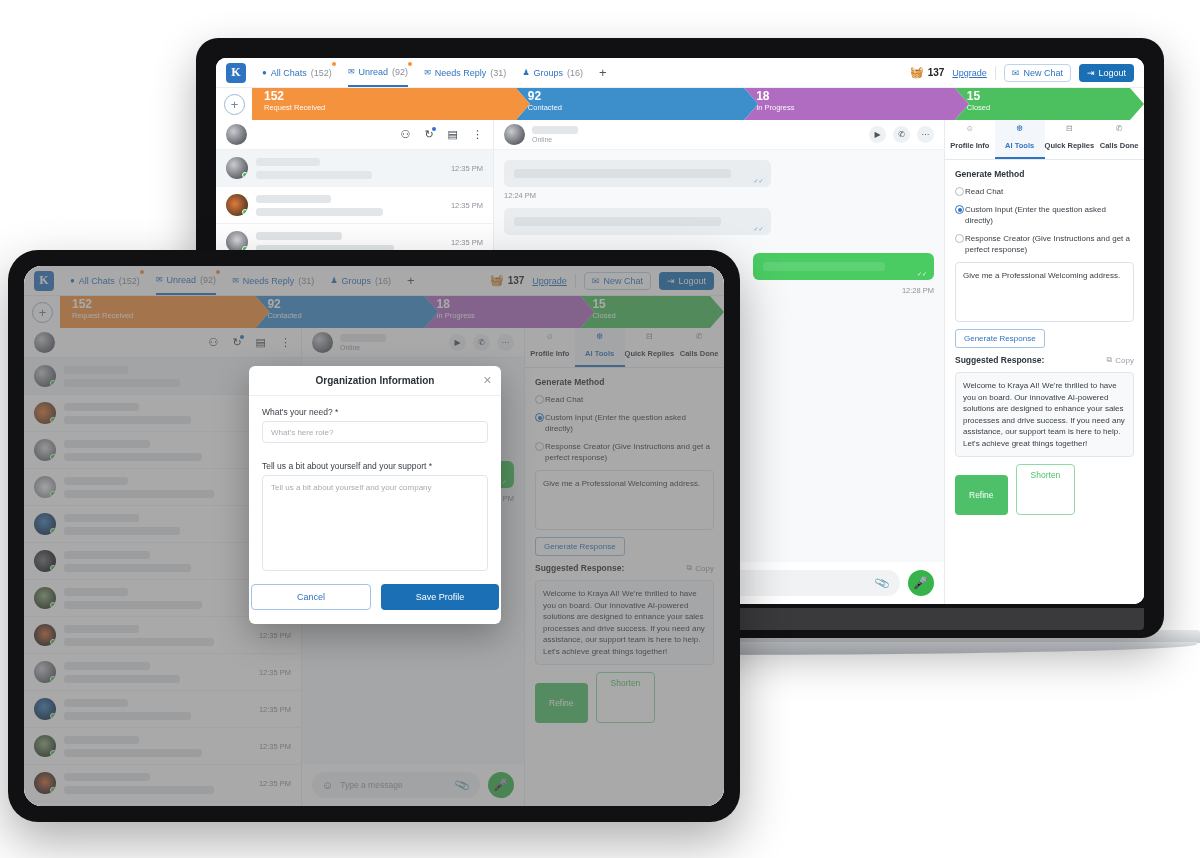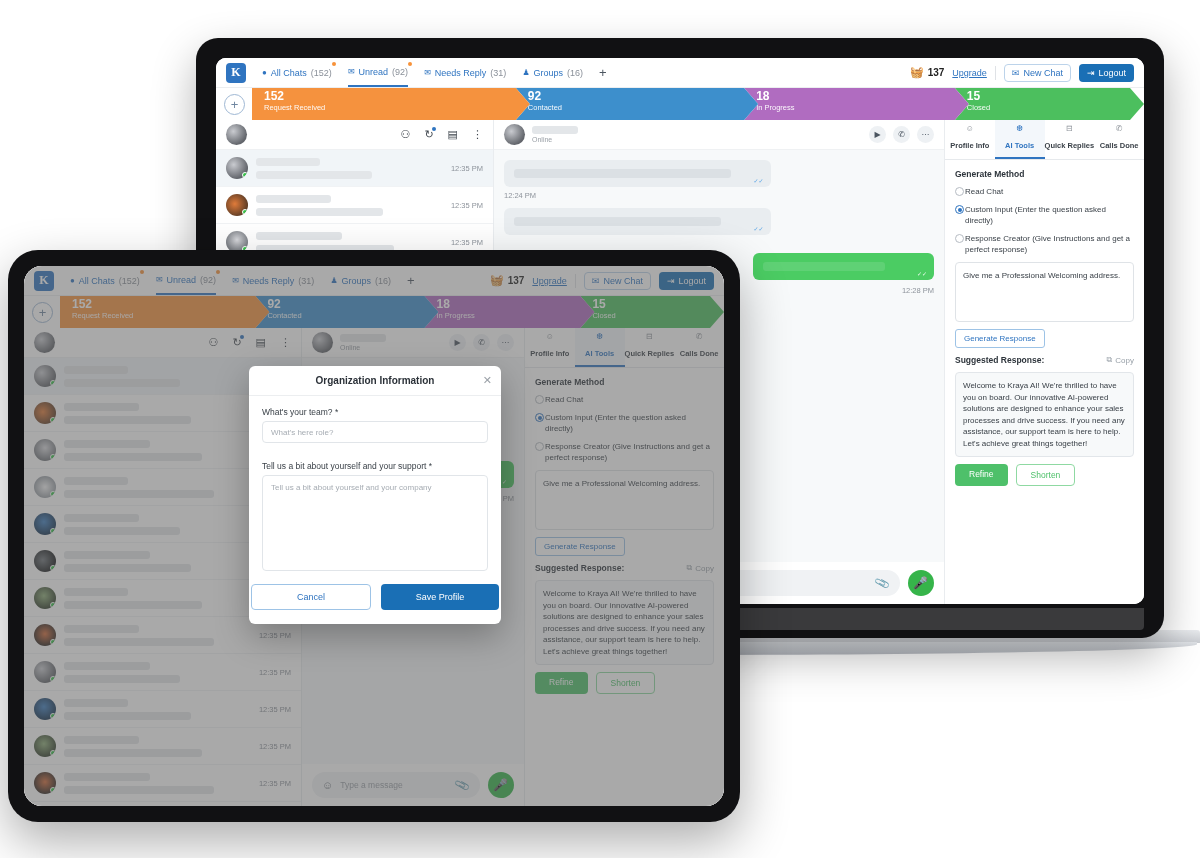--- a/index.html
+++ b/index.html
@@ -152,21 +152,21 @@
   .ta.input { height: 60px; }
   .btn-outline-blue { align-self: flex-start; font-size: 8px; color: #2f74c0; background: #fff;
                       border: 1px solid #9dc3e6; border-radius: 3px; padding: 4px 8px; cursor: pointer; }
   .sug-row { display: flex; align-items: center; }
   .sug-lbl { font-size: 8.5px; font-weight: bold; color: #2d343b; }
   .copy { margin-left: auto; font-size: 8px; color: #98a0a8; display: flex; align-items: center; gap: 3px; cursor: pointer; }
   .resp-box { background: #f7f9fa; border: 1px solid #e2e6ea; border-radius: 4px; padding: 7px;
               font-size: 8px; color: #3a4148; line-height: 11.5px; }
   .ai-btns { display: flex; gap: 8px; }
   .btn-green { font-size: 8.5px; color: #fff; background: #4ec06a; border: none; border-radius: 4px;
-               padding: 5px 14px; cursor: pointer; }
+               padding: 15px 14px; cursor: pointer; margin-top: 11px; }
   .btn-green-o { font-size: 8.5px; color: #4ec06a; background: #fff; border: 1px solid #8fd9a2;
                  border-radius: 4px; padding: 5px 14px; cursor: pointer; }
 
   
   #tablet { position: absolute; left: 8px; top: 250px; width: 732px; height: 572px; }
   .tab-bezel { position: absolute; inset: 0; background: #111113; border-radius: 30px;
                box-shadow: 0 20px 50px rgba(0,0,0,.32); }
   .tab-screen { position: absolute; left: 16px; top: 16px; right: 16px; bottom: 16px;
                 background: #fff; border-radius: 18px; overflow: hidden; }
   .tab-screen .app { font-size: 100%; }
@@ -818,21 +818,21 @@
     </div>
   </div>
 
   <div id="modal">
     <div class="mod-head">
       <div class="mod-title">Organization Information</div>
       <div class="mod-close">✕</div>
     </div>
     <div class="mod-body">
       <div>
-        <div class="f-lbl">What's your team? *</div>
+        <div class="f-lbl">What's your need? *</div>
         <div class="f-in">What's here role?</div>
       </div>
       <div class="mod-gap"></div>
       <div class="mod-gap"></div>
       <div>
         <div class="f-lbl">Tell us a bit about yourself and your support *</div>
         <div class="f-ta h2">Tell us a bit about yourself and your company</div>
       </div>
     </div>
     <div class="mod-foot">

